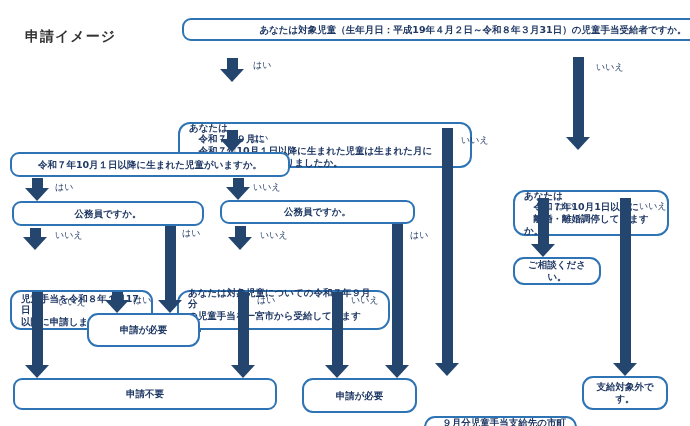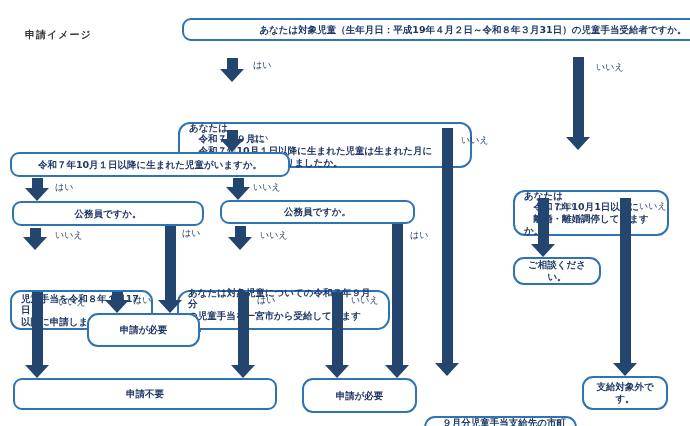--- a/index.html
+++ b/index.html
@@ -4,21 +4,21 @@
 <style>
   :root{
     --box-border:#2E74B5;
     --arrow:#24456E;
     --text:#1F3864;
     --title:#333333;
   }
   html,body{margin:0;padding:0;background:#fff;}
   body{font-family:"DejaVu Sans","Liberation Sans",sans-serif;}
   #canvas{position:relative;width:690px;height:426px;background:#ffffff;overflow:hidden;}
-  .title{position:absolute;font-size:10px;font-weight:bold;color:var(--title);letter-spacing:1px;}
+  .title{position:absolute;font-size:14px;font-weight:bold;color:var(--title);letter-spacing:1px;}
   .node{
     position:absolute;background:#ffffff;border:2px solid var(--box-border);
     border-radius:9px;color:var(--text);font-weight:bold;font-size:9.5px;
     line-height:1.22;display:flex;align-items:center;justify-content:center;
     white-space:pre-line;box-sizing:border-box;text-align:center;padding:2px 6px;
   }
   .node.left{justify-content:flex-start;text-align:left;padding:3px 9px;margin-top:40px;}
   .arrow{position:absolute;width:24px;}
   .arrow .stem{margin:0 auto;width:11px;background:var(--arrow);}
   .arrow .head{width:0;height:0;margin:0 auto;border-left:12px solid transparent;border-right:12px solid transparent;border-top:13px solid var(--arrow);}

